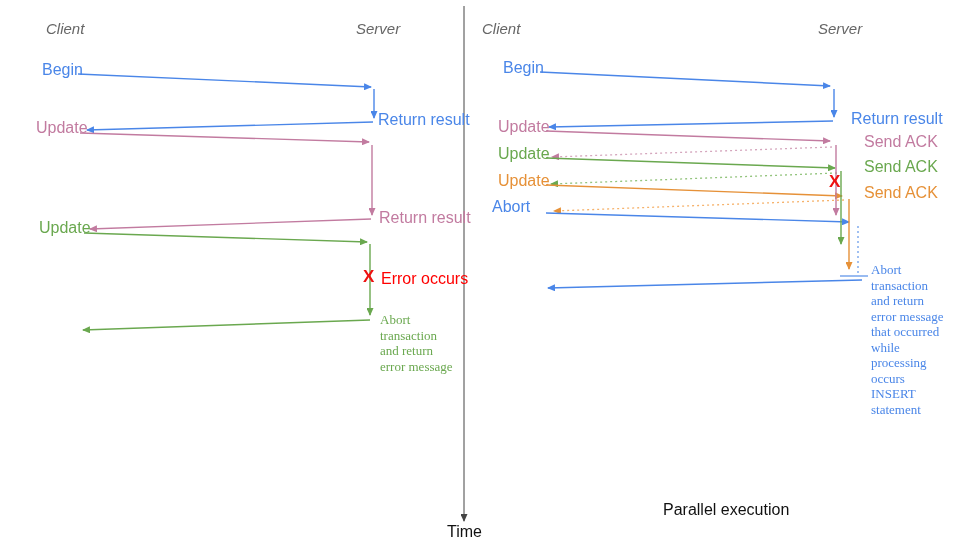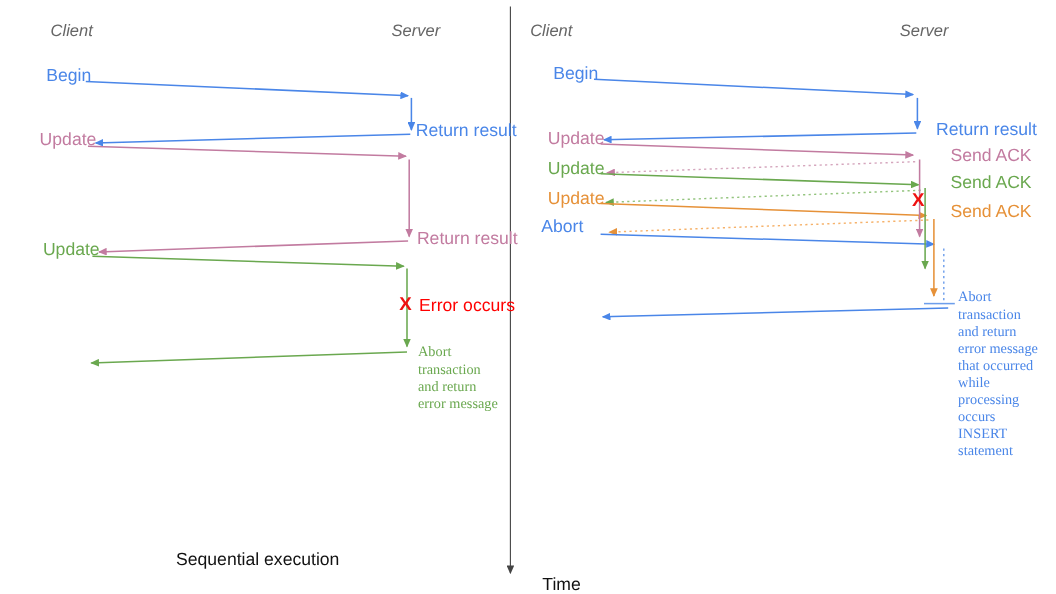--- a/index.html
+++ b/index.html
@@ -101,21 +101,20 @@
   <div class="xmark" style="left:363px;top:268px;">X</div>
   <div class="lbl c-red" style="left:381px;top:271px;">Error occurs</div>
 
   <div class="block c-green" style="left:380px;top:312px;">
     <div>Abort</div>
     <div>transaction</div>
     <div>and return</div>
     <div>error message</div>
   </div>
 
-  <div class="caption" style="left:160px;top:501px;">Sequential execution</div>
 
   <div class="hdr" style="left:482px;top:20px;">Client</div>
   <div class="hdr" style="left:818px;top:20px;">Server</div>
 
   <div class="lbl c-blue" style="left:503px;top:60px;">Begin</div>
   <div class="lbl c-blue" style="left:851px;top:111px;">Return result</div>
 
   <div class="lbl c-pink" style="left:498px;top:119px;">Update</div>
   <div class="lbl c-pink" style="left:864px;top:134px;">Send ACK</div>
 
@@ -135,16 +134,17 @@
     <div>and return</div>
     <div>error message</div>
     <div>that occurred</div>
     <div>while</div>
     <div>processing</div>
     <div>occurs</div>
     <div>INSERT</div>
     <div>statement</div>
   </div>
 
+  <div class="caption" style="left:663px;top:501px;">Parallel execution</div>
 
-  <div class="lbl c-black" style="left:447px;top:524px;margin-left:46px;">Time</div>
+  <div class="lbl c-black" style="left:447px;top:524px;">Time</div>
 
 </div>
 
 </body></html>

